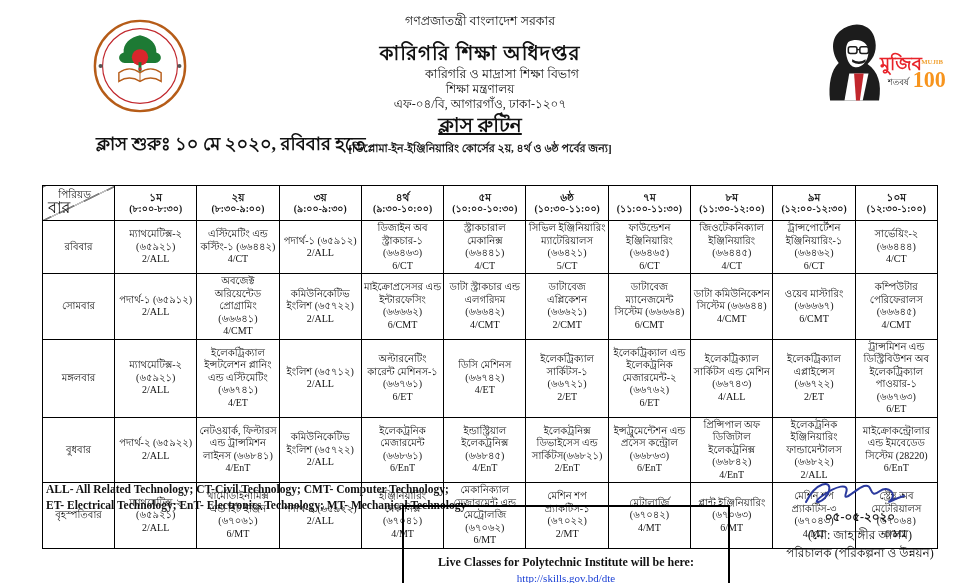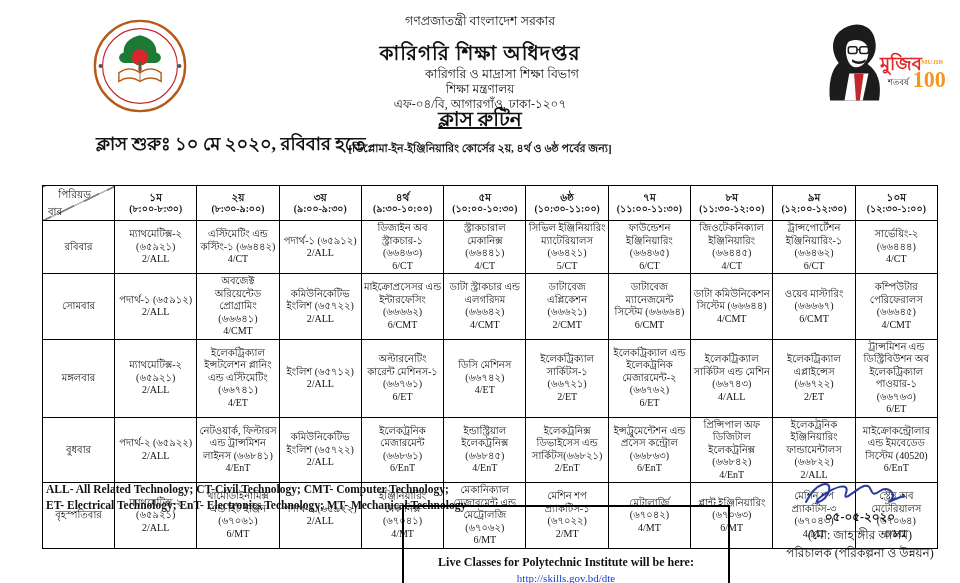--- a/index.html
+++ b/index.html
@@ -12,37 +12,37 @@
   .gov-block{position:absolute;top:14px;left:0;width:100%;text-align:center;line-height:1.25;}
   .gov-line1{font-size:12.5px;}
   .gov-line2{font-size:20px;font-weight:bold;letter-spacing:1px;margin-top:11px;}
   .gov-line3{font-size:12.5px;margin-top:1px;padding-left:44px;}
   .gov-line4{font-size:12px;}
   .gov-line5{font-size:12px;}
   .emblem{position:absolute;left:92px;top:18px;width:96px;height:96px;}
   .mujib{position:absolute;right:10px;top:16px;width:140px;height:96px;}
   
   .start-note{position:absolute;left:96px;top:130px;font-size:18px;font-weight:bold;}
-  .routine-title{position:absolute;left:0;top:104px;width:100%;text-align:center;
+  .routine-title{position:absolute;left:0;top:110px;width:100%;text-align:center;
     font-size:20px;font-weight:bold;text-decoration:underline;}
   .routine-sub{position:absolute;left:0;top:140px;width:100%;text-align:center;
     font-size:11px;font-weight:bold;}
   .fb-live{position:absolute;left:0;top:158px;width:100%;text-align:center;
     font-size:14px;font-weight:bold;text-decoration:underline;}
   
   table.routine{position:absolute;left:42px;top:185px;width:896px;border-collapse:collapse;table-layout:fixed;}
   table.routine td,table.routine th{border:1px solid #000;padding:1px 2px;vertical-align:middle;
     text-align:center;font-size:10px;line-height:1.25;overflow:hidden;}
   col.daycol{width:72px;}
   .pname{font-size:10.5px;}
   .ptime{font-size:9.5px;}
   td.corner{position:relative;height:32px;padding:0;
     background:linear-gradient(to bottom right,transparent 49.4%,#000 49.4%,#000 50.6%,transparent 50.6%);}
   .corner-period{position:absolute;top:2px;right:23px;font-size:10.5px;}
-  .corner-day{position:absolute;bottom:2px;left:5px;font-size:10px;}
+  .corner-day{position:absolute;bottom:2px;left:5px;font-size:16px;}
   td.day{font-size:11px;}
   tbody tr:nth-child(1) td{height:40px;}
   tbody tr:nth-child(2) td{height:48px;}
   tbody tr:nth-child(3) td{height:57px;}
   tbody tr:nth-child(4) td{height:60px;}
   tbody tr:nth-child(5) td{height:54px;}
   .subj{font-size:10px;}
   .grp{font-size:10px;}
   
   .legend{position:absolute;left:46px;top:482px;font-size:11.5px;line-height:1.35;font-weight:bold;}
@@ -326,21 +326,21 @@
           </td>
           <td>
             <div class="subj">প্রিন্সিপাল অফ ডিজিটাল ইলেকট্রনিক্স (৬৬৮৪২)</div>
             <div class="grp">4/EnT</div>
           </td>
           <td>
             <div class="subj">ইলেকট্রনিক ইঞ্জিনিয়ারিং ফান্ডামেন্টালস (৬৬৮২২)</div>
             <div class="grp">2/ALL</div>
           </td>
           <td>
-            <div class="subj">মাইক্রোকন্ট্রোলার এন্ড ইমবেডেড সিস্টেম (40520)</div>
+            <div class="subj">মাইক্রোকন্ট্রোলার এন্ড ইমবেডেড সিস্টেম (28220)</div>
             <div class="grp">6/EnT</div>
           </td>
         </tr>
         <tr>
           <td class="day">বৃহস্পতিবার</td>
           <td>
             <div class="subj">ম্যাথমেটিক্স-২ (৬৫৯২১)</div>
             <div class="grp">2/ALL</div>
           </td>
           <td>

